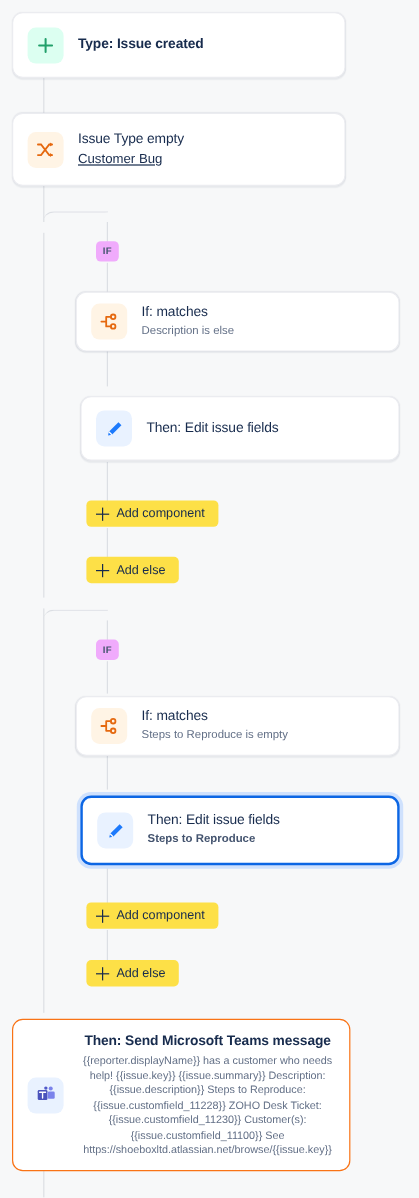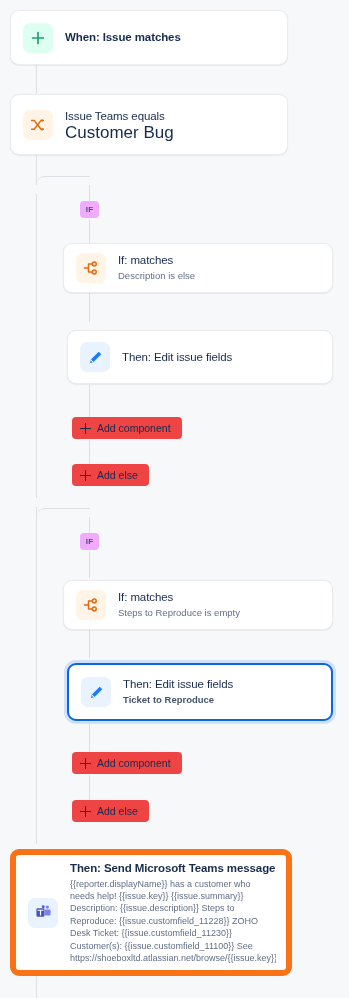--- a/index.html
+++ b/index.html
@@ -43,22 +43,23 @@
     border-radius: 9px;
     display: flex;
     align-items: center;
     box-shadow: 0 1px 1px rgba(9,30,66,0.06), 0 0 1px rgba(9,30,66,0.08);
   }
   .card.selected {
     border: 2px solid #0c66e4;
     box-shadow: 0 0 0 3px #cfe1fd;
   }
   .card.hovered {
-    border: 6px solid #f97316;
+    border: 1px solid #f97316;
     box-shadow: none;
+    text-align: center;
   }
 
   .card-icon {
     flex: 0 0 auto;
     width: 30px;
     height: 30px;
     border-radius: 7px;
     display: flex;
     align-items: center;
     justify-content: center;
@@ -107,21 +108,21 @@
     display: flex;
     align-items: center;
     justify-content: center;
     letter-spacing: 0.3px;
   }
 
   
   .add-btn {
     position: absolute;
     height: 22px;
-    background: #ef4444;
+    background: #fde047;
     border: none;
     border-radius: 4px;
     display: flex;
     align-items: center;
     gap: 6px;
     padding: 0 11px 0 8px;
     cursor: pointer;
     font-family: "Liberation Sans", sans-serif;
     justify-content: center;
   }
@@ -184,36 +185,36 @@
   <div class="rail" style="left:89px; top:721px; height:32px;"></div>
   <div class="rail" style="left:89px; top:775px; height:25px;"></div>
 
   <div class="card" style="left:10px; top:10px; width:278px; height:55px;">
     <div class="card-icon ic-green">
       <svg width="14" height="14" viewBox="0 0 14 14" aria-hidden="true">
         <path d="M7 1.6 V12.4 M1.6 7 H12.4" stroke="#22a06b" stroke-width="1.7" stroke-linecap="round"></path>
       </svg>
     </div>
     <div class="card-body">
-      <div class="card-title">When: Issue matches</div>
+      <div class="card-title">Type: Issue created</div>
     </div>
   </div>
 
   <div class="card" style="left:10px; top:94px; width:278px; height:61px;">
     <div class="card-icon ic-amber">
       <svg width="16" height="16" viewBox="0 0 16 16" aria-hidden="true">
         <path d="M1.6 3.4 H4.2 L11 12.2 H13.4" stroke="#e56910" stroke-width="1.5" fill="none" stroke-linecap="round"></path>
         <path d="M1.6 12.2 H4.2 L11 3.4 H13.4" stroke="#e56910" stroke-width="1.5" fill="none" stroke-linecap="round"></path>
         <path d="M11.6 1.7 L14 3.4 L11.6 5.1 Z" fill="#e56910"></path>
         <path d="M11.6 10.5 L14 12.2 L11.6 13.9 Z" fill="#e56910"></path>
       </svg>
     </div>
     <div class="card-body">
-      <div class="card-title" style="font-weight:normal;font-size:11.5px;">Issue Teams equals</div>
-      <div class="card-sub" style="font-size:17px;color:#172b4d;line-height:16px;">Customer Bug</div>
+      <div class="card-title" style="font-weight:normal;font-size:11.5px;">Issue Type empty</div>
+      <div class="card-sub" style="font-size:11px;color:#172b4d;line-height:16px;text-decoration:underline;">Customer Bug</div>
     </div>
   </div>
 
   <div class="if-badge" style="left:80px; top:201px;">IF</div>
 
   <div class="card" style="left:63px; top:243px; width:270px; height:50px;">
     <div class="card-icon ic-amber">
       <svg width="16" height="16" viewBox="0 0 16 16" aria-hidden="true">
         <path d="M1.5 8 H5.5 M5.5 8 V4 H9.5 M5.5 8 V12 H9.5" stroke="#e56910" stroke-width="1.5" fill="none" stroke-linecap="round" stroke-linejoin="round"></path>
         <circle cx="11.3" cy="4" r="1.9" fill="none" stroke="#e56910" stroke-width="1.5"></circle>
@@ -266,21 +267,21 @@
 
   <div class="card selected" style="left:67px; top:663px; width:266px; height:58px;">
     <div class="card-icon ic-blue">
       <svg width="15" height="15" viewBox="0 0 16 16" aria-hidden="true">
         <path d="M11.4 1.9 L14.1 4.6 L5.6 13.1 L2.2 13.8 L2.9 10.4 Z" fill="#1d7afc"></path>
         <path d="M2.9 10.4 L5.6 13.1" stroke="#ffffff" stroke-width="1.1"></path>
       </svg>
     </div>
     <div class="card-body">
       <div class="card-title" style="font-weight:normal;">Then: Edit issue fields</div>
-      <div class="card-sub bold">Ticket to Reproduce</div>
+      <div class="card-sub bold">Steps to Reproduce</div>
     </div>
   </div>
 
   <button class="add-btn" style="left:72px; top:752px;">
     <span class="plus"></span>
     <span class="lbl">Add component</span>
   </button>
 
   <button class="add-btn" style="left:72px; top:800px;">
     <span class="plus"></span>

